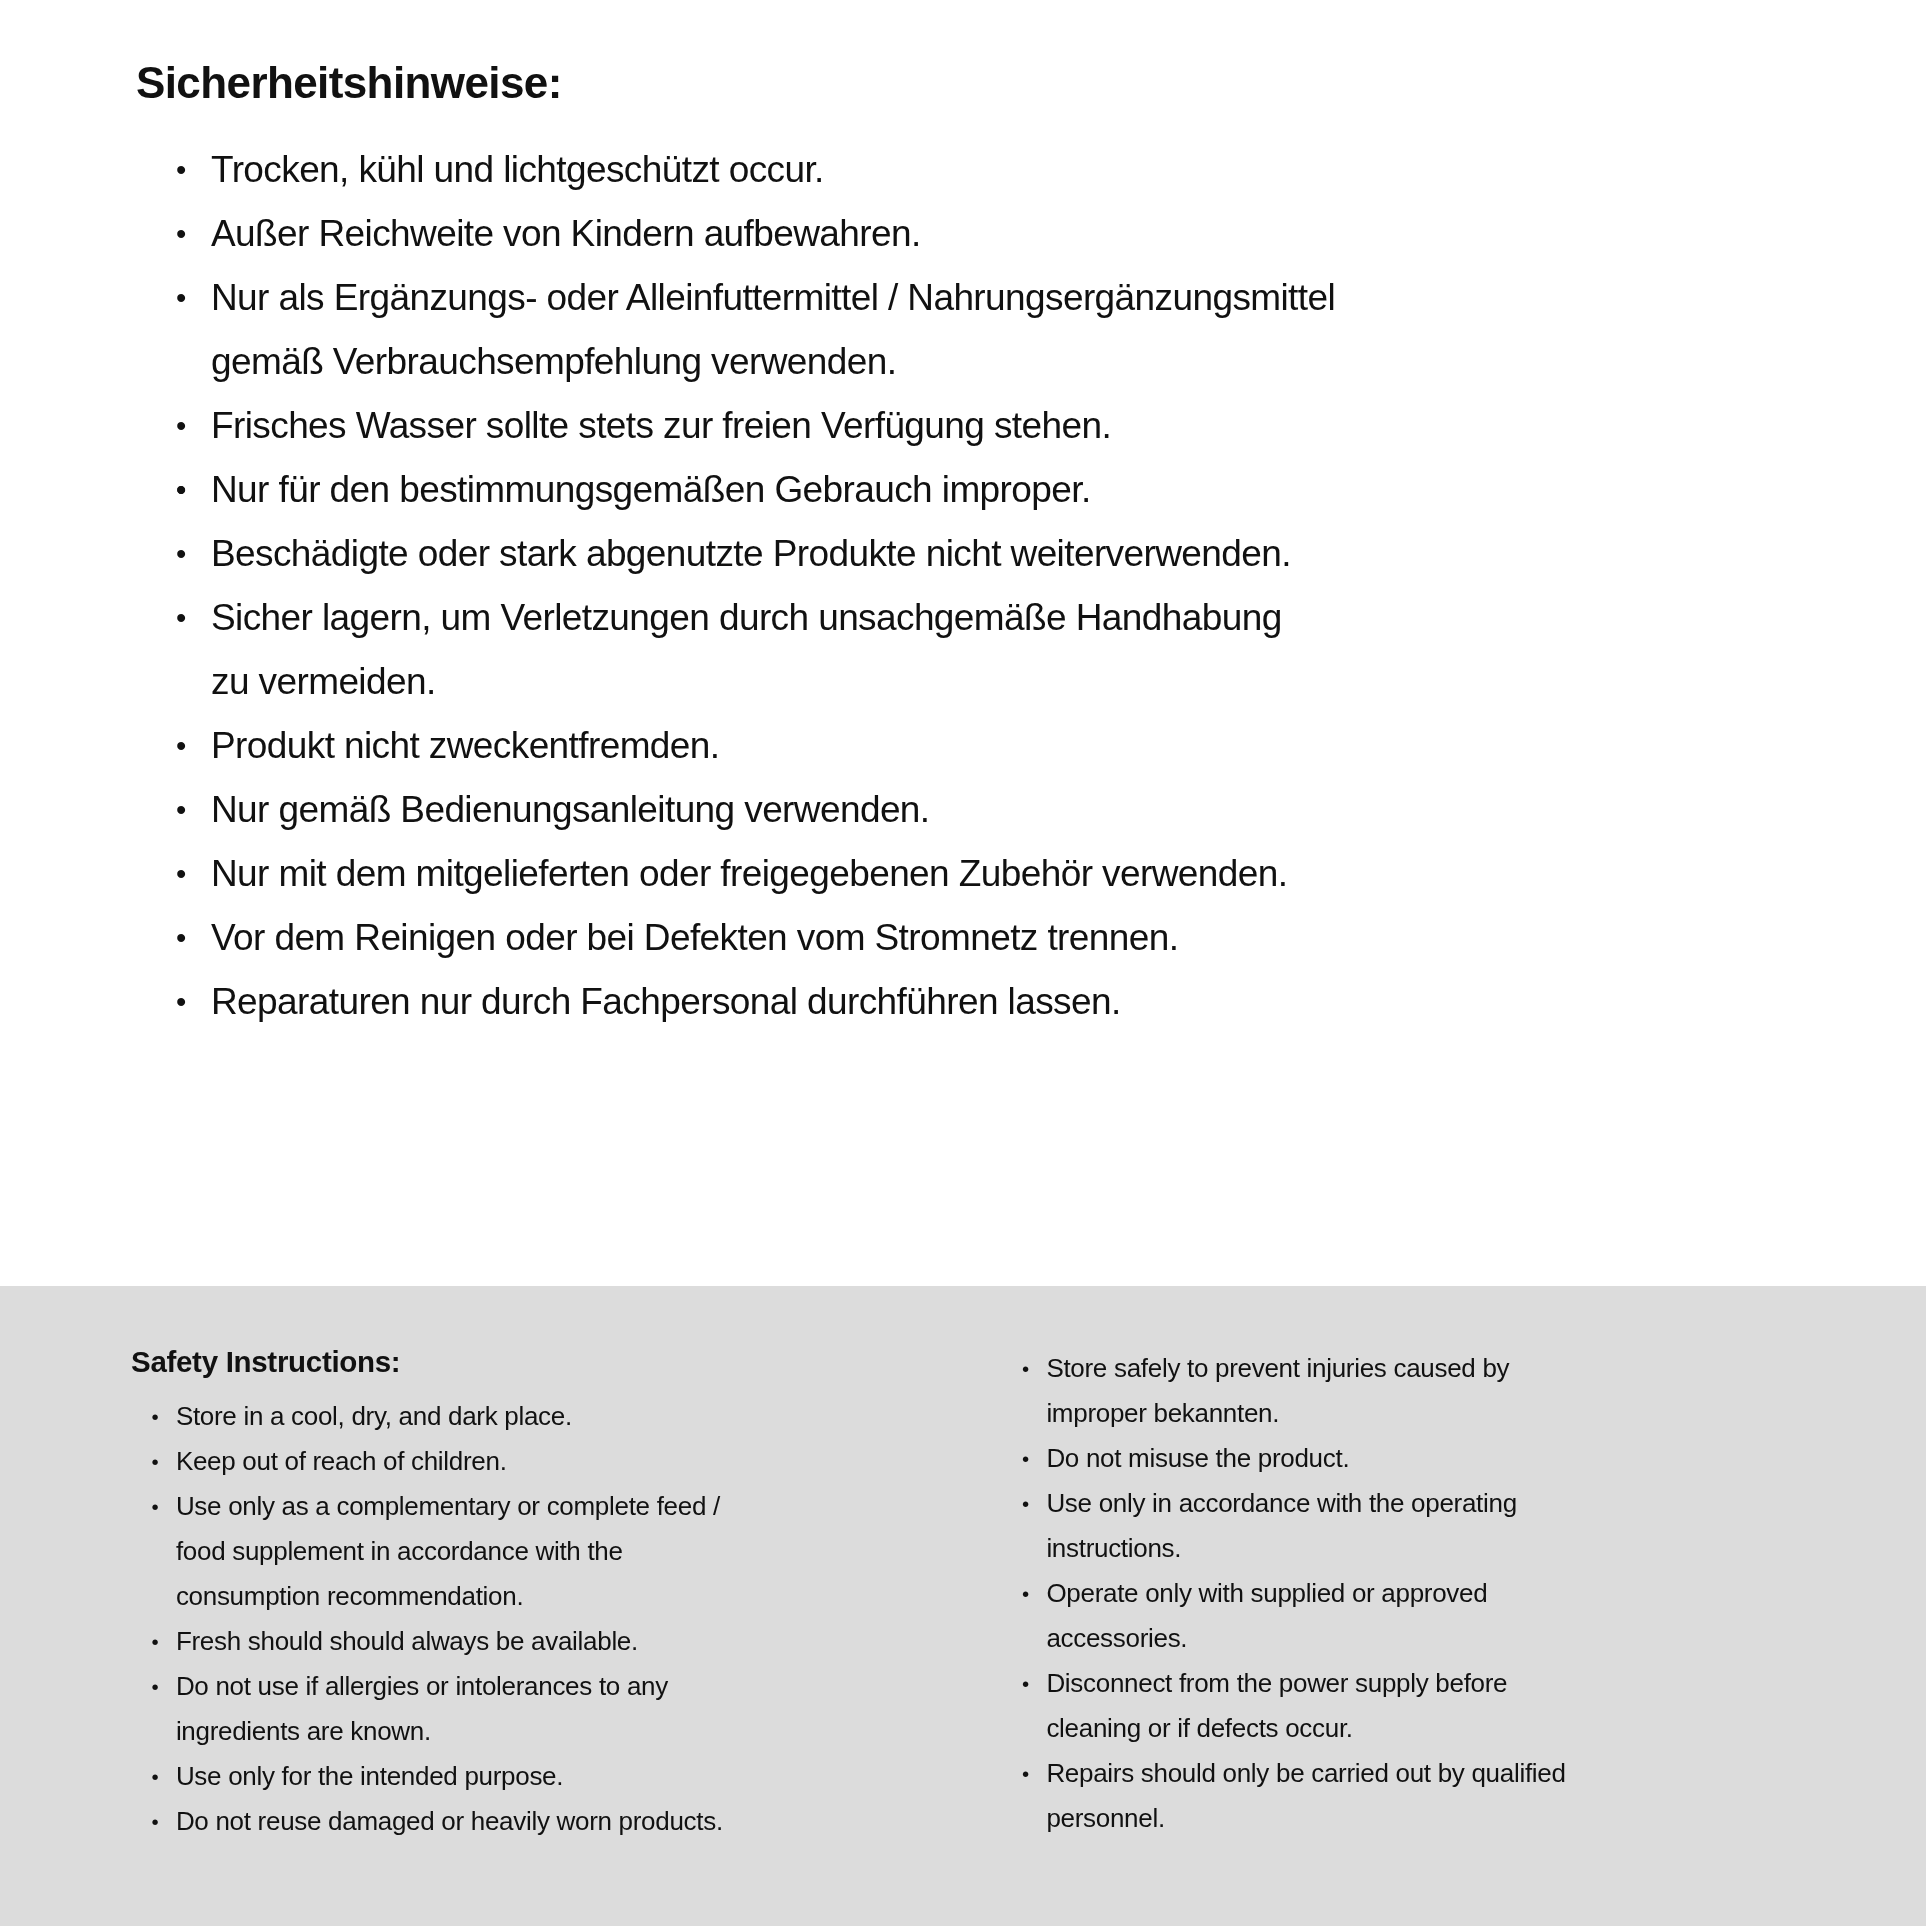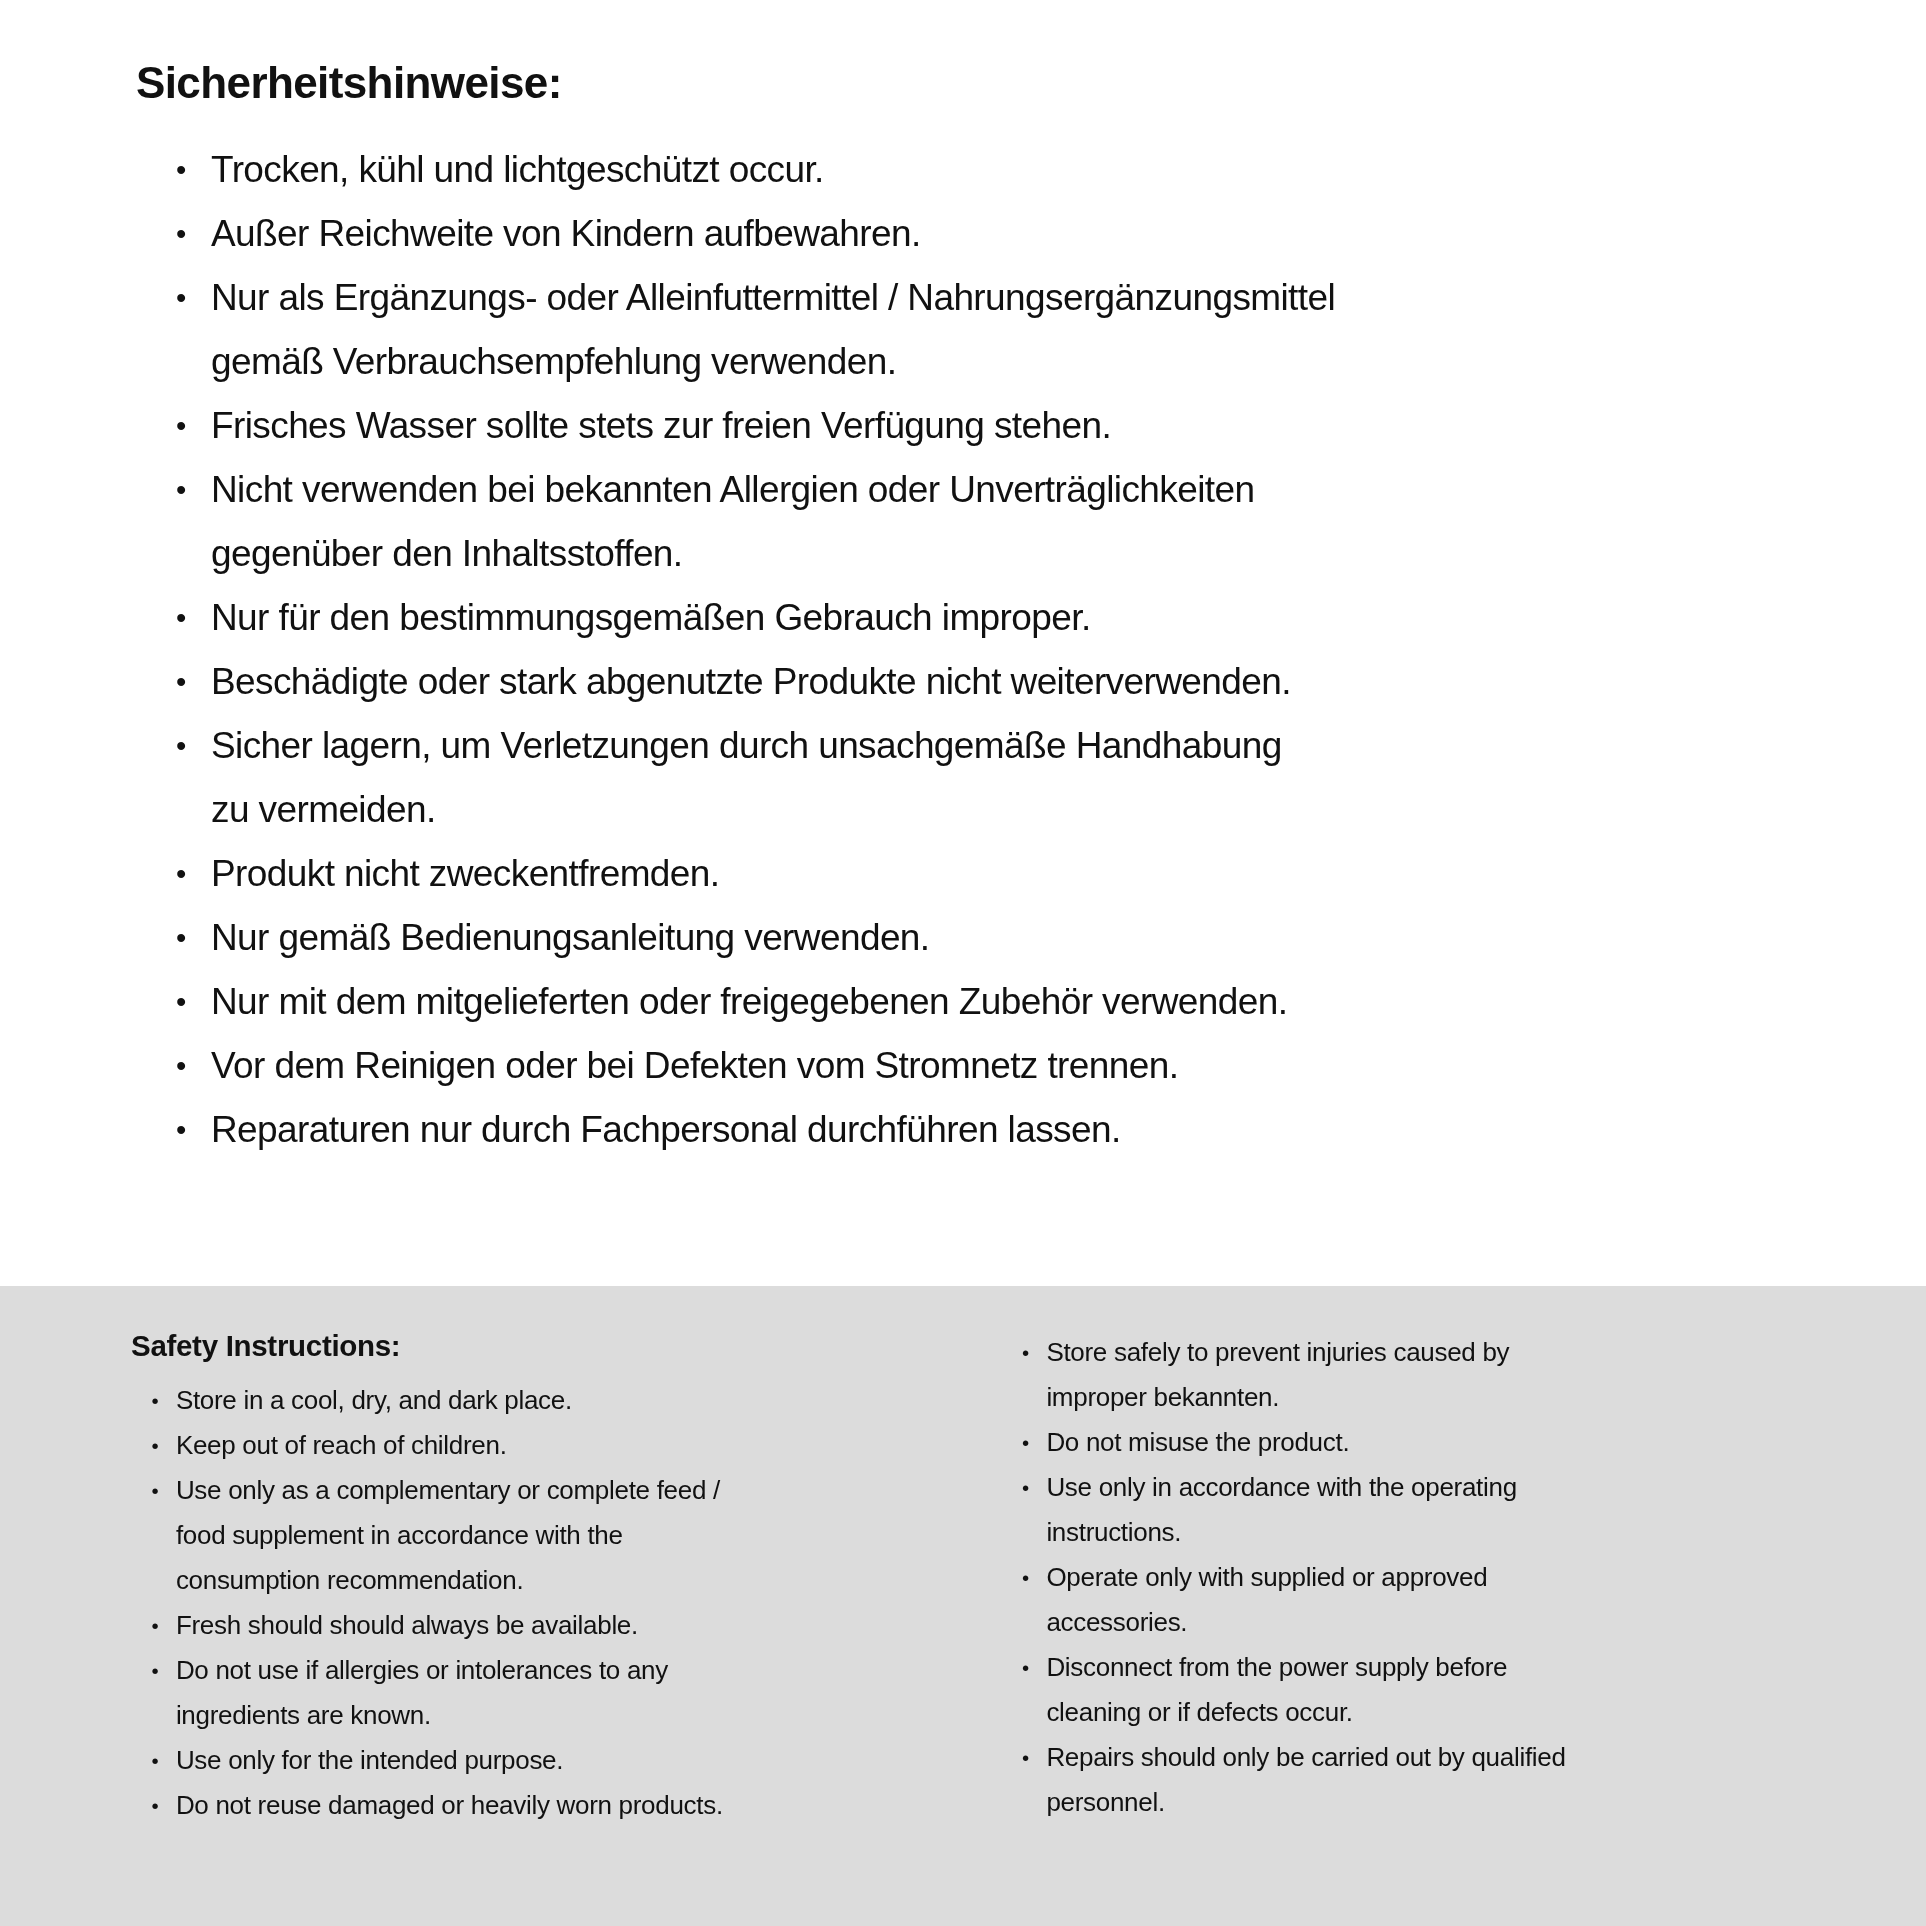--- a/index.html
+++ b/index.html
@@ -56,21 +56,21 @@
   }
 
   
   .en-section {
     margin-top: auto;
     flex: 0 0 auto;
     height: 640px;
     box-sizing: border-box;
     background: #dcdcdc;
     display: flex;
-    padding: 44px 58px 0 131px;
+    padding: 60px 58px 0 131px;
   }
   .en-col-left {
     flex: 0 0 auto;
     width: 891px;
   }
   .en-col-right {
     flex: 1 1 auto;
   }
   .en-title {
     margin: 0 0 15.4px 0;
@@ -108,22 +108,21 @@
 <div class="page">
 
   <section class="de-section">
     <h1 class="de-title">Sicherheitshinweise:</h1>
     <ul class="de-list">
       <li><span class="marker">•</span><span class="wrap-text">Trocken, kühl und lichtgeschützt occur.</span></li>
       <li><span class="marker">•</span><span class="wrap-text">Außer Reichweite von Kindern aufbewahren.</span></li>
       <li><span class="marker">•</span><span class="wrap-text">Nur als Ergänzungs- oder Alleinfuttermittel / Nahrungsergänzungsmittel
 gemäß Verbrauchsempfehlung verwenden.</span></li>
       <li><span class="marker">•</span><span class="wrap-text">Frisches Wasser sollte stets zur freien Verfügung stehen.</span></li>
-      <li><span class="marker">•</span><span class="wrap-text">Nicht verwenden bei bekannten Allergien oder Unverträglichkeiten
-gegenüber den Inhaltsstoffen.</span></li>
+      <li><span class="marker">•</span></li>
       <li><span class="marker">•</span><span class="wrap-text">Nur für den bestimmungsgemäßen Gebrauch improper.</span></li>
       <li><span class="marker">•</span><span class="wrap-text">Beschädigte oder stark abgenutzte Produkte nicht weiterverwenden.</span></li>
       <li><span class="marker">•</span><span class="wrap-text">Sicher lagern, um Verletzungen durch unsachgemäße Handhabung
 zu vermeiden.</span></li>
       <li><span class="marker">•</span><span class="wrap-text">Produkt nicht zweckentfremden.</span></li>
       <li><span class="marker">•</span><span class="wrap-text">Nur gemäß Bedienungsanleitung verwenden.</span></li>
       <li><span class="marker">•</span><span class="wrap-text">Nur mit dem mitgelieferten oder freigegebenen Zubehör verwenden.</span></li>
       <li><span class="marker">•</span><span class="wrap-text">Vor dem Reinigen oder bei Defekten vom Stromnetz trennen.</span></li>
       <li><span class="marker">•</span><span class="wrap-text">Reparaturen nur durch Fachpersonal durchführen lassen.</span></li>
     </ul>

